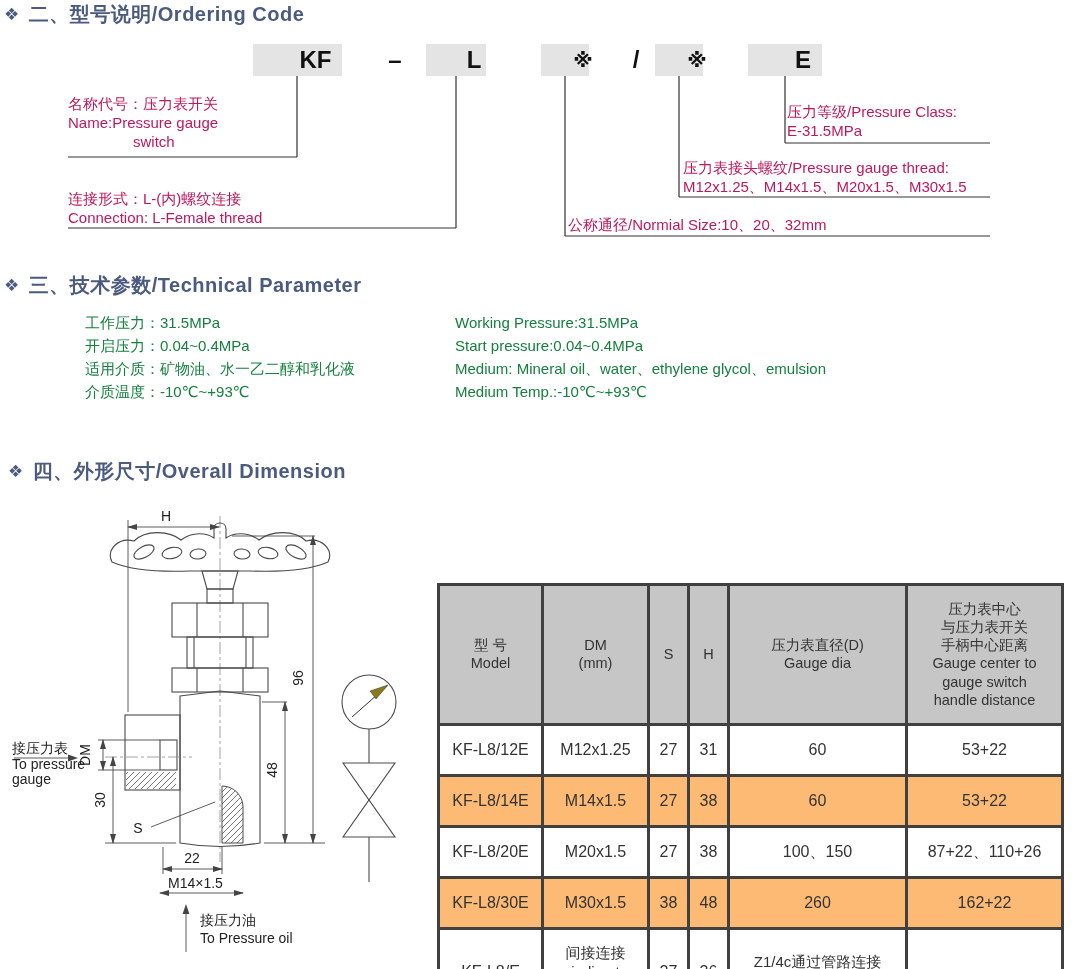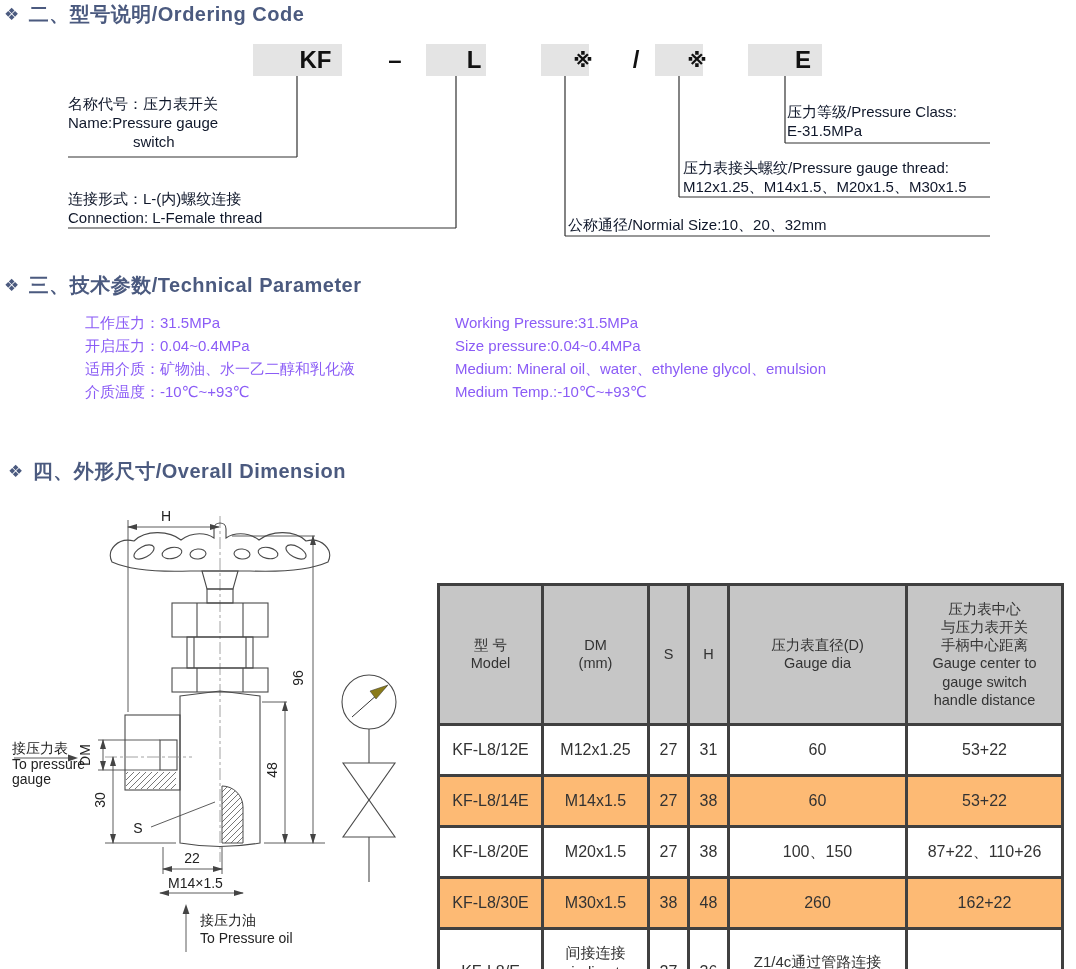--- a/index.html
+++ b/index.html
@@ -15,24 +15,24 @@
   h2.sec-title .bullet { font-size:17px; line-height:1; }
   
   .oc-diagram { position:absolute; left:0; top:38px; width:1076px; height:217px; }
   .oc-lines { position:absolute; left:0; top:0; width:1076px; height:217px; }
   .oc-part {
     position:absolute; top:6px; height:32px; display:flex; align-items:center; justify-content:center;
     font-weight:bold; color:#111; font-size:24px;padding-left:36px;
   }
   .oc-part.boxed { background:#e4e4e4; }
   .oc-part.mark { font-size:20px; }
-  .oc-label { position:absolute; font-size:15px; line-height:19px; color:#0f172a; white-space:nowrap; }
+  .oc-label { position:absolute; font-size:15px; line-height:19px; color:#be185d; white-space:nowrap; }
   .oc-label .ind { padding-left:65px; }
   
-  .tp-col { position:absolute; top:311px; font-size:15px; line-height:23px; color:#8b5cf6; white-space:nowrap; }
+  .tp-col { position:absolute; top:311px; font-size:15px; line-height:23px; color:#15803d; white-space:nowrap; }
   .tp-zh { left:85px; }
   .tp-en { left:455px; }
   
   .drawing { position:absolute; left:10px; top:500px; }
   .ln   { fill:none; stroke:#4a4a4a; stroke-width:1.1; }
   .lnf  { fill:#ffffff; stroke:#4a4a4a; stroke-width:1.1; }
   .dim  { fill:none; stroke:#4a4a4a; stroke-width:0.9; }
   .cl   { fill:none; stroke:#8a8a8a; stroke-width:0.8; stroke-dasharray:12 3 3 3; }
   .dtx  { font-family:"Liberation Sans",sans-serif; font-size:14px; fill:#222; }
   .ztx  { font-family:"Liberation Sans",sans-serif; font-size:14px; fill:#222; }
@@ -108,21 +108,21 @@
   </h2>
 
   <div class="tp-col tp-zh">
     <div>工作压力：31.5MPa</div>
     <div>开启压力：0.04~0.4MPa</div>
     <div>适用介质：矿物油、水一乙二醇和乳化液</div>
     <div>介质温度：-10℃~+93℃</div>
   </div>
   <div class="tp-col tp-en">
     <div>Working Pressure:31.5MPa</div>
-    <div>Size pressure:0.04~0.4MPa</div>
+    <div>Start pressure:0.04~0.4MPa</div>
     <div>Medium: Mineral oil、water、ethylene glycol、emulsion</div>
     <div>Medium Temp.:-10℃~+93℃</div>
   </div>
 
   <h2 class="sec-title" style="left:8px; top:458px;">
     <span class="bullet">❖</span>
     <span>四、外形尺寸/Overall Dimension</span>
   </h2>
 
   <svg class="drawing" width="440" height="469" viewBox="0 0 440 469">

